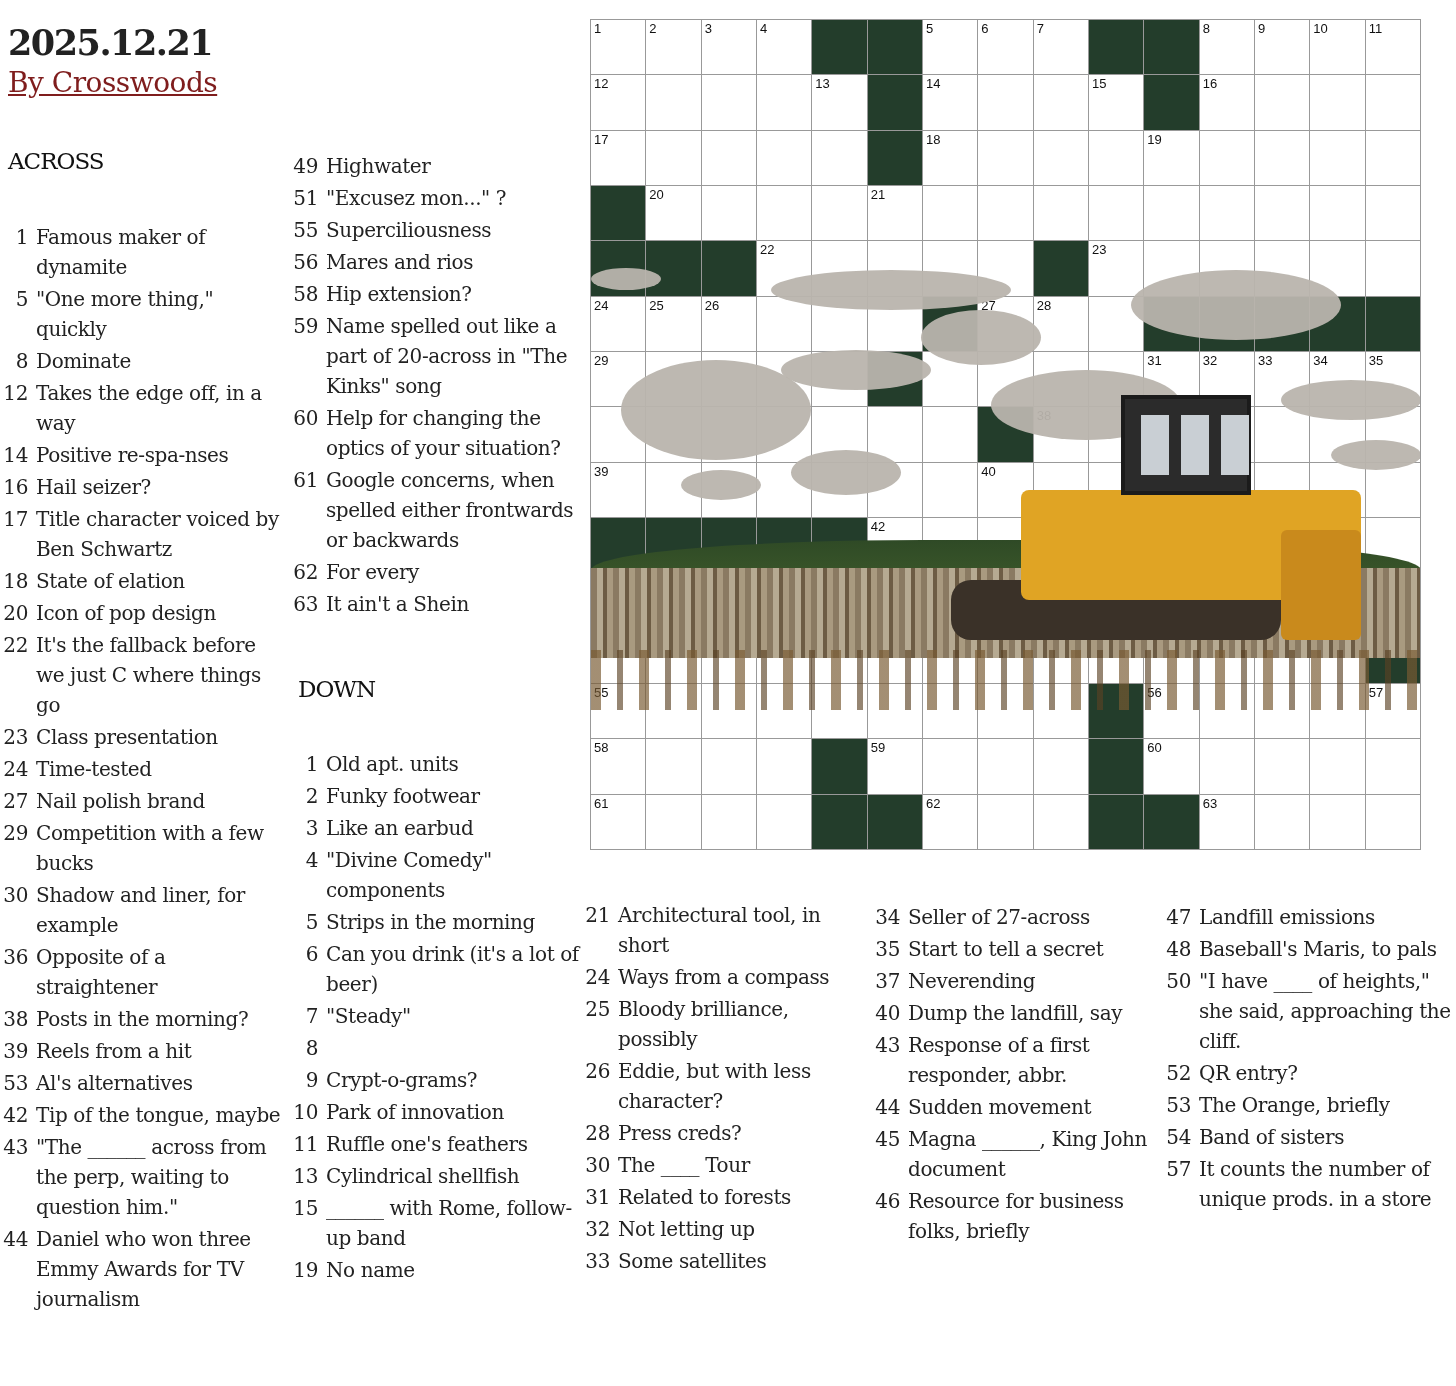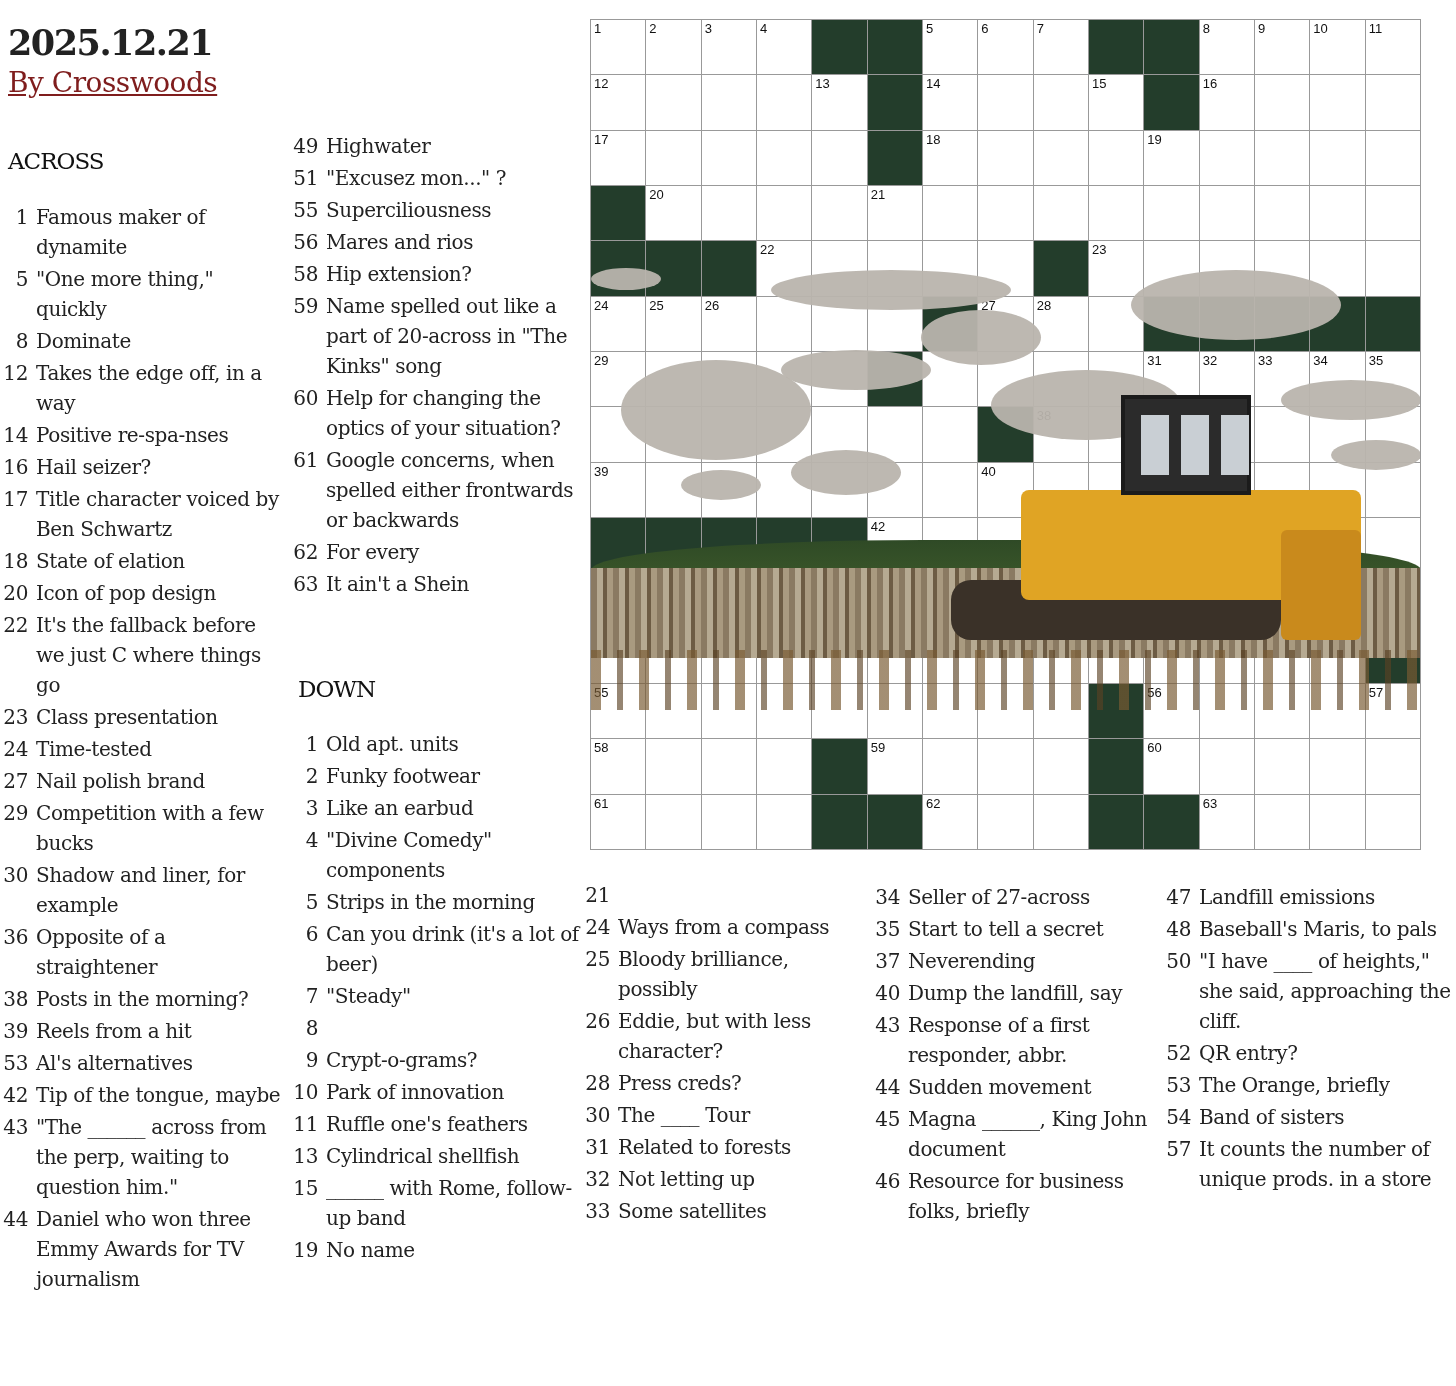--- a/index.html
+++ b/index.html
@@ -4,21 +4,21 @@
 <style>
   * { box-sizing: border-box; margin: 0; padding: 0; }
   html, body { width: 1456px; height: 1386px; background: #ffffff; overflow: hidden; }
   body { position: relative; font-family: "DejaVu Serif", serif; color: #222222; }
 
   .title { position: absolute; left: 8px; top: 22px; font-family: "DejaVu Serif", serif; font-weight: bold; font-size: 35px; letter-spacing: -1.5px; color: #222; }
   .byline { position: absolute; left: 8px; top: 66px; font-size: 28px; color: #7f1d1d; letter-spacing: -0.5px; text-decoration: underline; }
 
   .heading { position: absolute; font-weight: normal; font-size: 23px; letter-spacing: -1px; color: #111; }
 
-  .clue-col { position: absolute; font-size: 20px; line-height: 30px; letter-spacing: -0.4px; }
+  .clue-col { position: absolute; font-size: 20px; line-height: 30px; letter-spacing: -0.4px; margin-top: 20px; }
   .clue { display: flex; margin-bottom: 2px; }
   .clue .num { width: 36px; text-align: right; padding-right: 8px; flex: none; color: #222; }
   .clue .txt { flex: 1; color: #222; }
 
   .grid { position: absolute; left: 590px; top: 19px; width: 831px; height: 831px; border: 1px solid #999; overflow: hidden; background: #fff; }
   .cells { position: absolute; left: 0; top: 0; width: 830px; height: 830px; display: grid; grid-template-columns: repeat(15, 1fr); grid-template-rows: repeat(15, 1fr); z-index: 3; }
   .cell { position: relative; border-right: 1px solid #999; border-bottom: 1px solid #999; }
   .cell.block { background: #233d2b; }
   .cell .cnum { position: absolute; left: 3px; top: 1px; font-family: "Liberation Sans", sans-serif; font-size: 13px; color: #111; }
 
@@ -230,20 +230,21 @@
       <span class="txt">______ with Rome, follow-up band</span>
     </div>
     <div class="clue">
       <span class="num">19</span>
       <span class="txt">No name</span>
     </div>
   </div>
 <div class="clue-col" id="down-col2" style="left:582px; top:880px; width:280px;">
     <div class="clue">
       <span class="num">21</span>
+      <span class="txt">Architectural tool, in short</span>
     </div>
     <div class="clue">
       <span class="num">24</span>
       <span class="txt">Ways from a compass</span>
     </div>
     <div class="clue">
       <span class="num">25</span>
       <span class="txt">Bloody brilliance, possibly</span>
     </div>
     <div class="clue">

